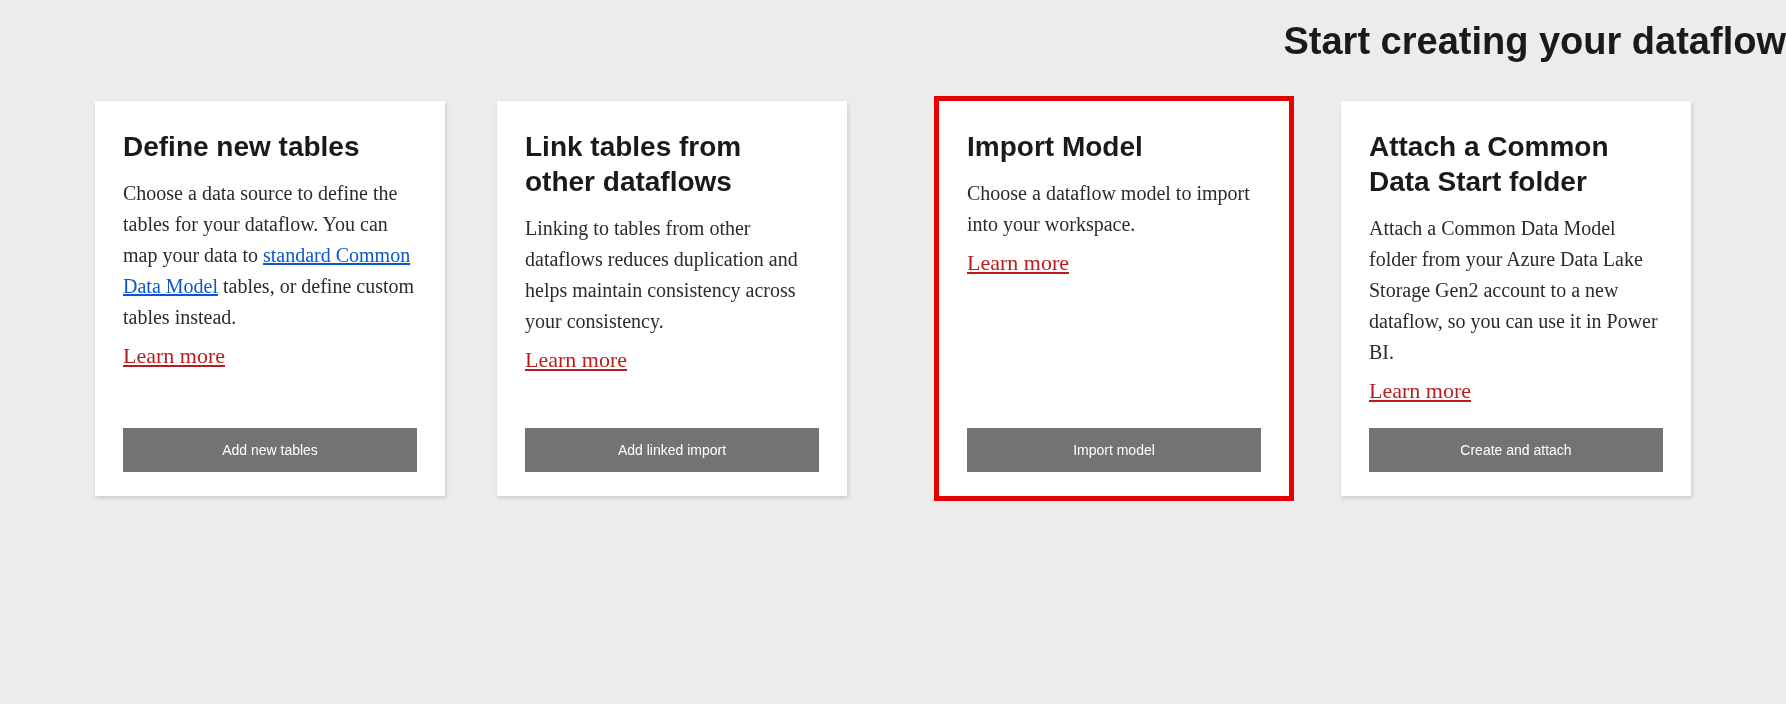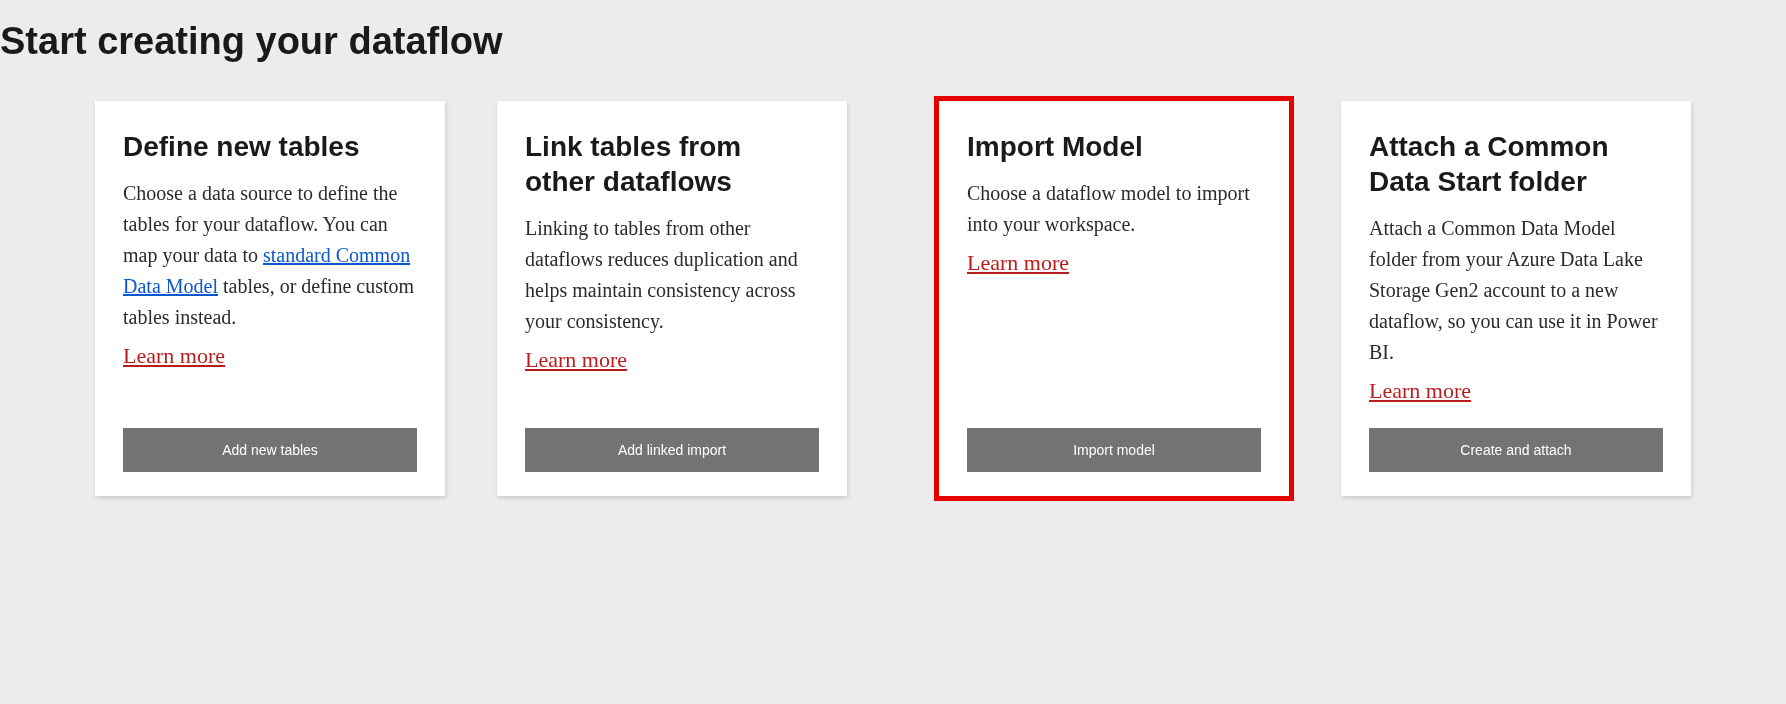--- a/index.html
+++ b/index.html
@@ -2,21 +2,21 @@
 <html><head>
   <meta charset="utf-8">
   <style>
     * { box-sizing: border-box; margin: 0; padding: 0; }
     body {
       font-family: "Segoe UI", -apple-system, BlinkMacSystemFont, sans-serif;
       background-color: #ececec;
       padding: 20px 0 40px 0;
     }
     .page-title {
-      text-align: left;
+      text-align: right;
       font-size: 38px;
       font-weight: 700;
       color: #1a1a1a;
       margin-bottom: 30px;
     }
     .cards-container {
       display: flex;
       justify-content: center;
       gap: 52px;
       padding: 8px 24px;

